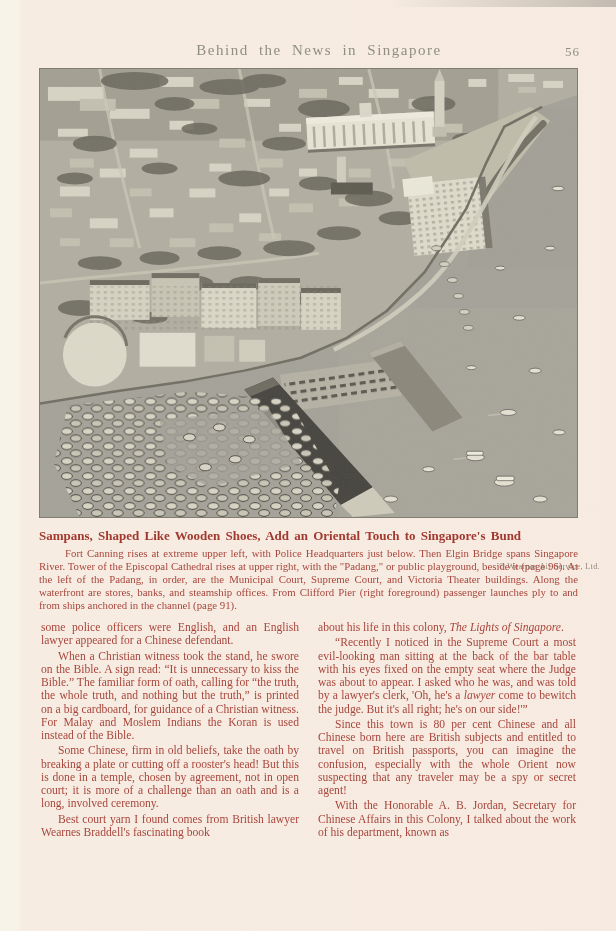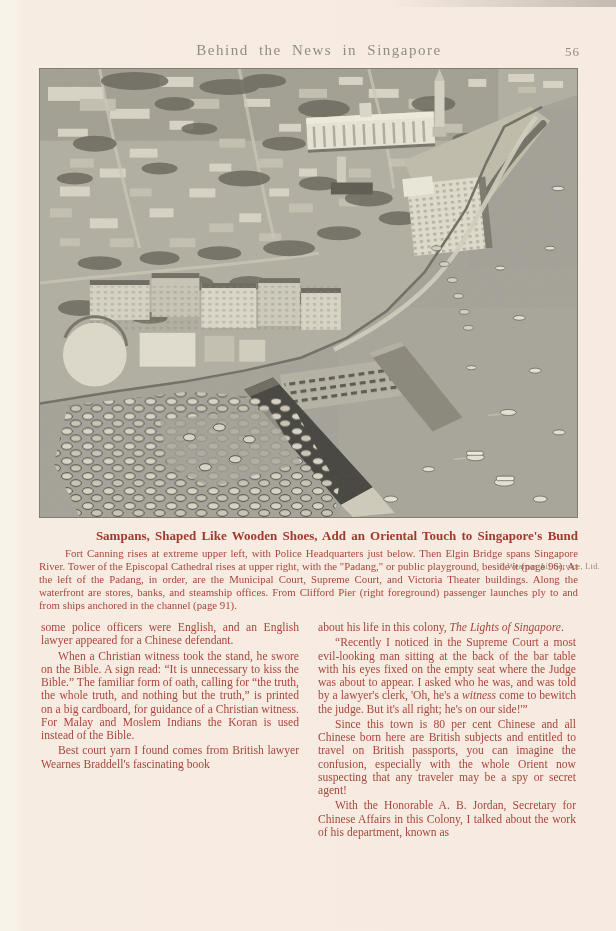--- a/index.html
+++ b/index.html
@@ -32,21 +32,21 @@
   .photo-frame{
     position:absolute;left:39px;top:68px;width:539px;height:450px;
     border:1px solid #807d71;box-sizing:border-box;background:#a7a59b;
   }
   .photo-frame svg{display:block;width:100%;height:100%;}
   .photo-credit{
     position:absolute;top:518px;right:38px;
     font-size:8px;color:#8b897c;letter-spacing:.4px;margin-top:44px;
   }
   .caption-headline{
-    position:absolute;top:528px;left:39px;width:539px;text-align:right;
+    position:absolute;top:528px;left:39px;width:539px;text-align:left;
     color:#a2392f;font-weight:bold;font-size:13px;word-spacing:2px;
   }
   .caption-body{
     position:absolute;top:547px;left:39px;width:539px;
     color:#a8463c;font-size:10.8px;line-height:13px;text-align:justify;
     text-indent:26px;
   }
   .columns{
     position:absolute;top:619px;left:39px;width:539px;
     display:flex;gap:15px;color:#a8463c;
@@ -313,22 +313,23 @@
   <div class="photo-credit">© Wearnes Air Service, Ltd.</div>
 
   <div class="caption-headline">Sampans, Shaped Like Wooden Shoes, Add an Oriental Touch to Singapore's Bund</div>
 
   <div class="caption-body">Fort Canning rises at extreme upper left, with Police Headquarters just below.  Then Elgin Bridge spans Singapore River.  Tower of the Episcopal Cathedral rises at upper right, with the "Padang," or public playground, beside it (page 96).  At the left of the Padang, in order, are the Municipal Court, Supreme Court, and Victoria Theater buildings.  Along the waterfront are stores, banks, and steamship offices.  From Clifford Pier (right foreground) passenger launches ply to and from ships anchored in the channel (page 91).</div>
 
   <div class="columns">
     <div class="col">
         <p class="noindent">some police officers were English, and an English lawyer appeared for a Chinese defendant.</p>
         <p>When a Christian witness took the stand, he swore on the Bible.  A sign read: “It is unnecessary to kiss the Bible.”  The familiar form of oath, calling for “the truth, the whole truth, and nothing but the truth,” is printed on a big cardboard, for guidance of a Christian witness.  For Malay and Moslem Indians the Koran is used instead of the Bible.</p>
+        <p>Some Chinese, firm in old beliefs, take the oath by breaking a plate or cutting off a rooster's head!  But this is done in a temple, chosen by agreement, not in open court; it is more of a challenge than an oath and is a long, involved ceremony.</p>
         <p>Best court yarn I found comes from British lawyer Wearnes Braddell's fascinating book</p>
       </div>
     <div class="col">
         <p class="noindent">about his life in this colony, <i>The Lights of Singapore</i>.</p>
-        <p>“Recently I noticed in the Supreme Court a most evil-looking man sitting at the back of the bar table with his eyes fixed on the empty seat where the Judge was about to appear.  I asked who he was, and was told by a lawyer's clerk, 'Oh, he's a <i>witness</i> come to bewitch the judge.  But it's all right; he's on our side!'”</p>
+        <p>“Recently I noticed in the Supreme Court a most evil-looking man sitting at the back of the bar table with his eyes fixed on the empty seat where the Judge was about to appear.  I asked who he was, and was told by a lawyer's clerk, 'Oh, he's a <i>lawyer</i> come to bewitch the judge.  But it's all right; he's on our side!'”</p>
         <p>Since this town is 80 per cent Chinese and all Chinese born here are British subjects and entitled to travel on British passports, you can imagine the confusion, especially with the whole Orient now suspecting that any traveler may be a spy or secret agent!</p>
         <p>With the Honorable A. B. Jordan, Secretary for Chinese Affairs in this Colony, I talked about the work of his department, known as</p>
       </div>
   </div>
 </div>
 
 </body></html>

